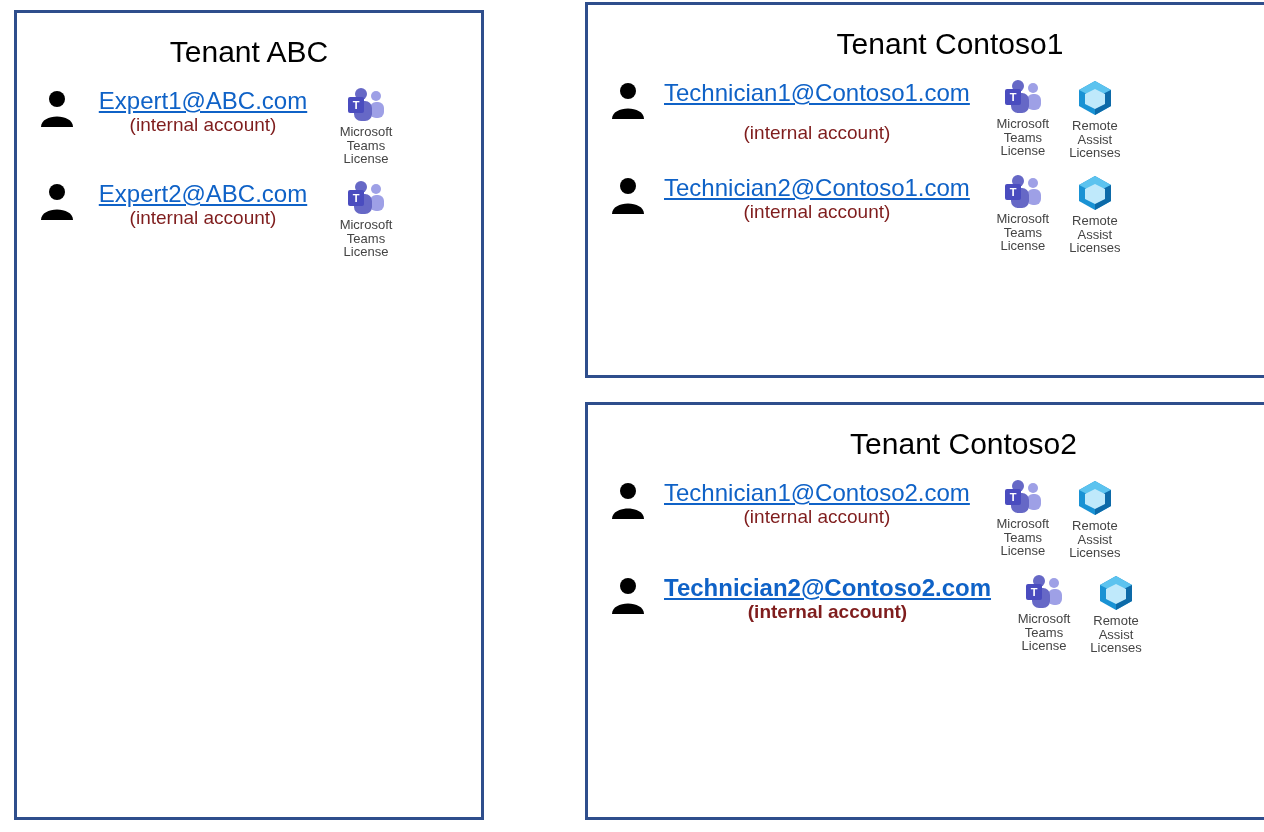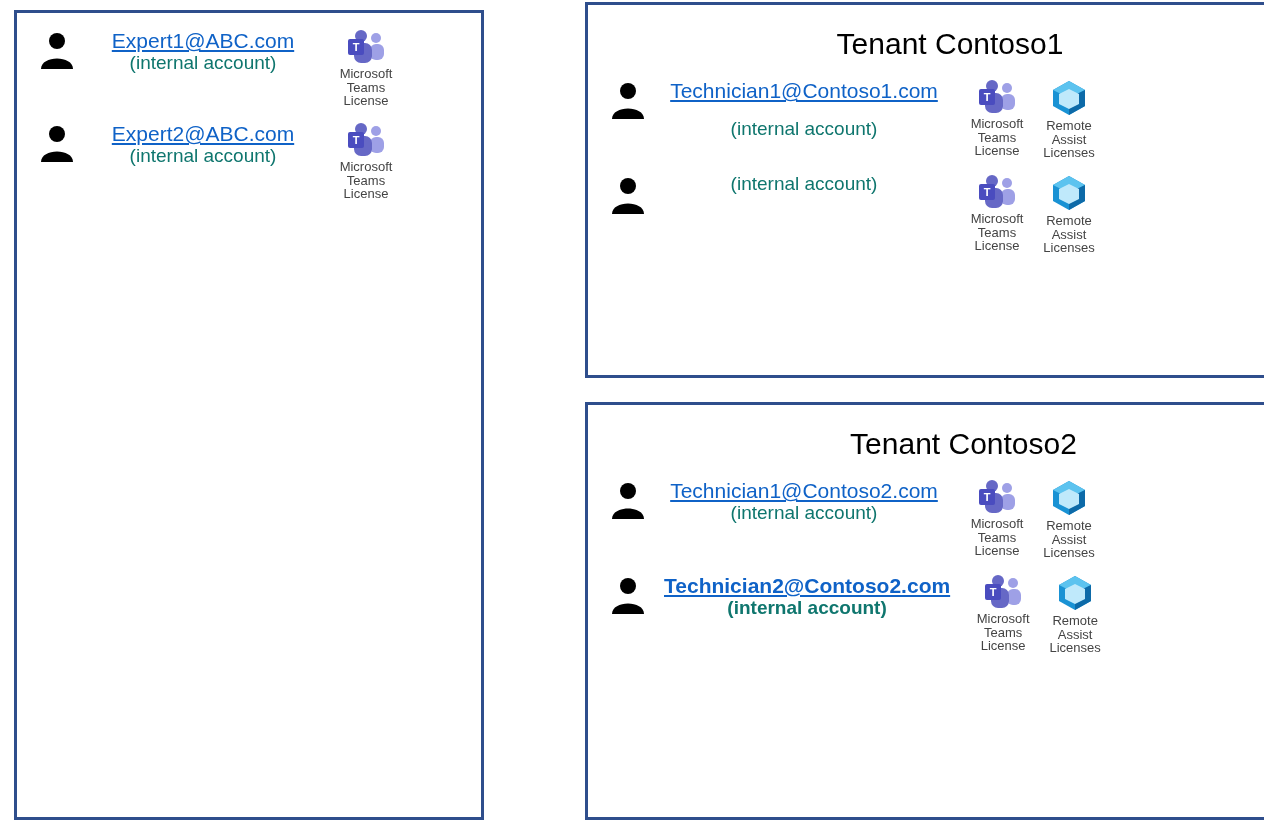--- a/index.html
+++ b/index.html
@@ -46,26 +46,26 @@
   .person-icon svg { display: block; }
   .user-info {
     display: flex;
     flex-direction: column;
     align-items: center;
     min-width: 220px;
   }
   .user-email {
     color: #0f62c7;
     text-decoration: underline;
-    font-size: 21px;
+    font-size: 24px;
     cursor: pointer;
   }
   .user-sub {
     font-size: 19px;
-    color: #0f766e;
+    color: #7f1d1d;
     margin-top: -1px;
   }
   .license-group {
     display: flex;
     align-items: flex-start;
     gap: 10px;
     margin-left: 8px;
   }
   .license {
     display: flex;
@@ -101,20 +101,21 @@
     width: 757px;
     height: 418px;
   }
 </style>
 </head>
 <body>
 
 <div class="stage">
 
   <div id="box-left" class="tenant-box">
+    <div class="tenant-title">Tenant ABC</div>
 
     <div class="user-row">
       <div class="person-icon">
         <svg width="40" height="38" viewBox="0 0 40 38">
           <circle cx="20" cy="10" r="8" fill="#000"></circle>
           <path d="M4 38 C4 24 36 24 36 38 Z" fill="#000"></path>
         </svg>
       </div>
       <div class="user-info">
         <a class="user-email">Expert1@ABC.com</a>
@@ -209,20 +210,21 @@
     </div>
 
     <div class="user-row">
       <div class="person-icon">
         <svg width="40" height="38" viewBox="0 0 40 38">
           <circle cx="20" cy="10" r="8" fill="#000"></circle>
           <path d="M4 38 C4 24 36 24 36 38 Z" fill="#000"></path>
         </svg>
       </div>
       <div class="user-info" style="min-width:280px;">
+        <a class="user-email">Technician2@Contoso1.com</a>
         <div class="user-sub">(internal account)</div>
       </div>
       <div class="license-group">
         <div class="license">
           <span class="teams-icon">
             <svg width="40" height="36" viewBox="0 0 40 36">
               <circle cx="15" cy="7" r="6" fill="#6668c6"></circle>
               <circle cx="30" cy="9" r="5" fill="#9ea0e6"></circle>
               <rect x="24" y="15" width="14" height="16" rx="6" fill="#9ea0e6"></rect>
               <rect x="8" y="14" width="18" height="20" rx="7" fill="#6668c6"></rect>

